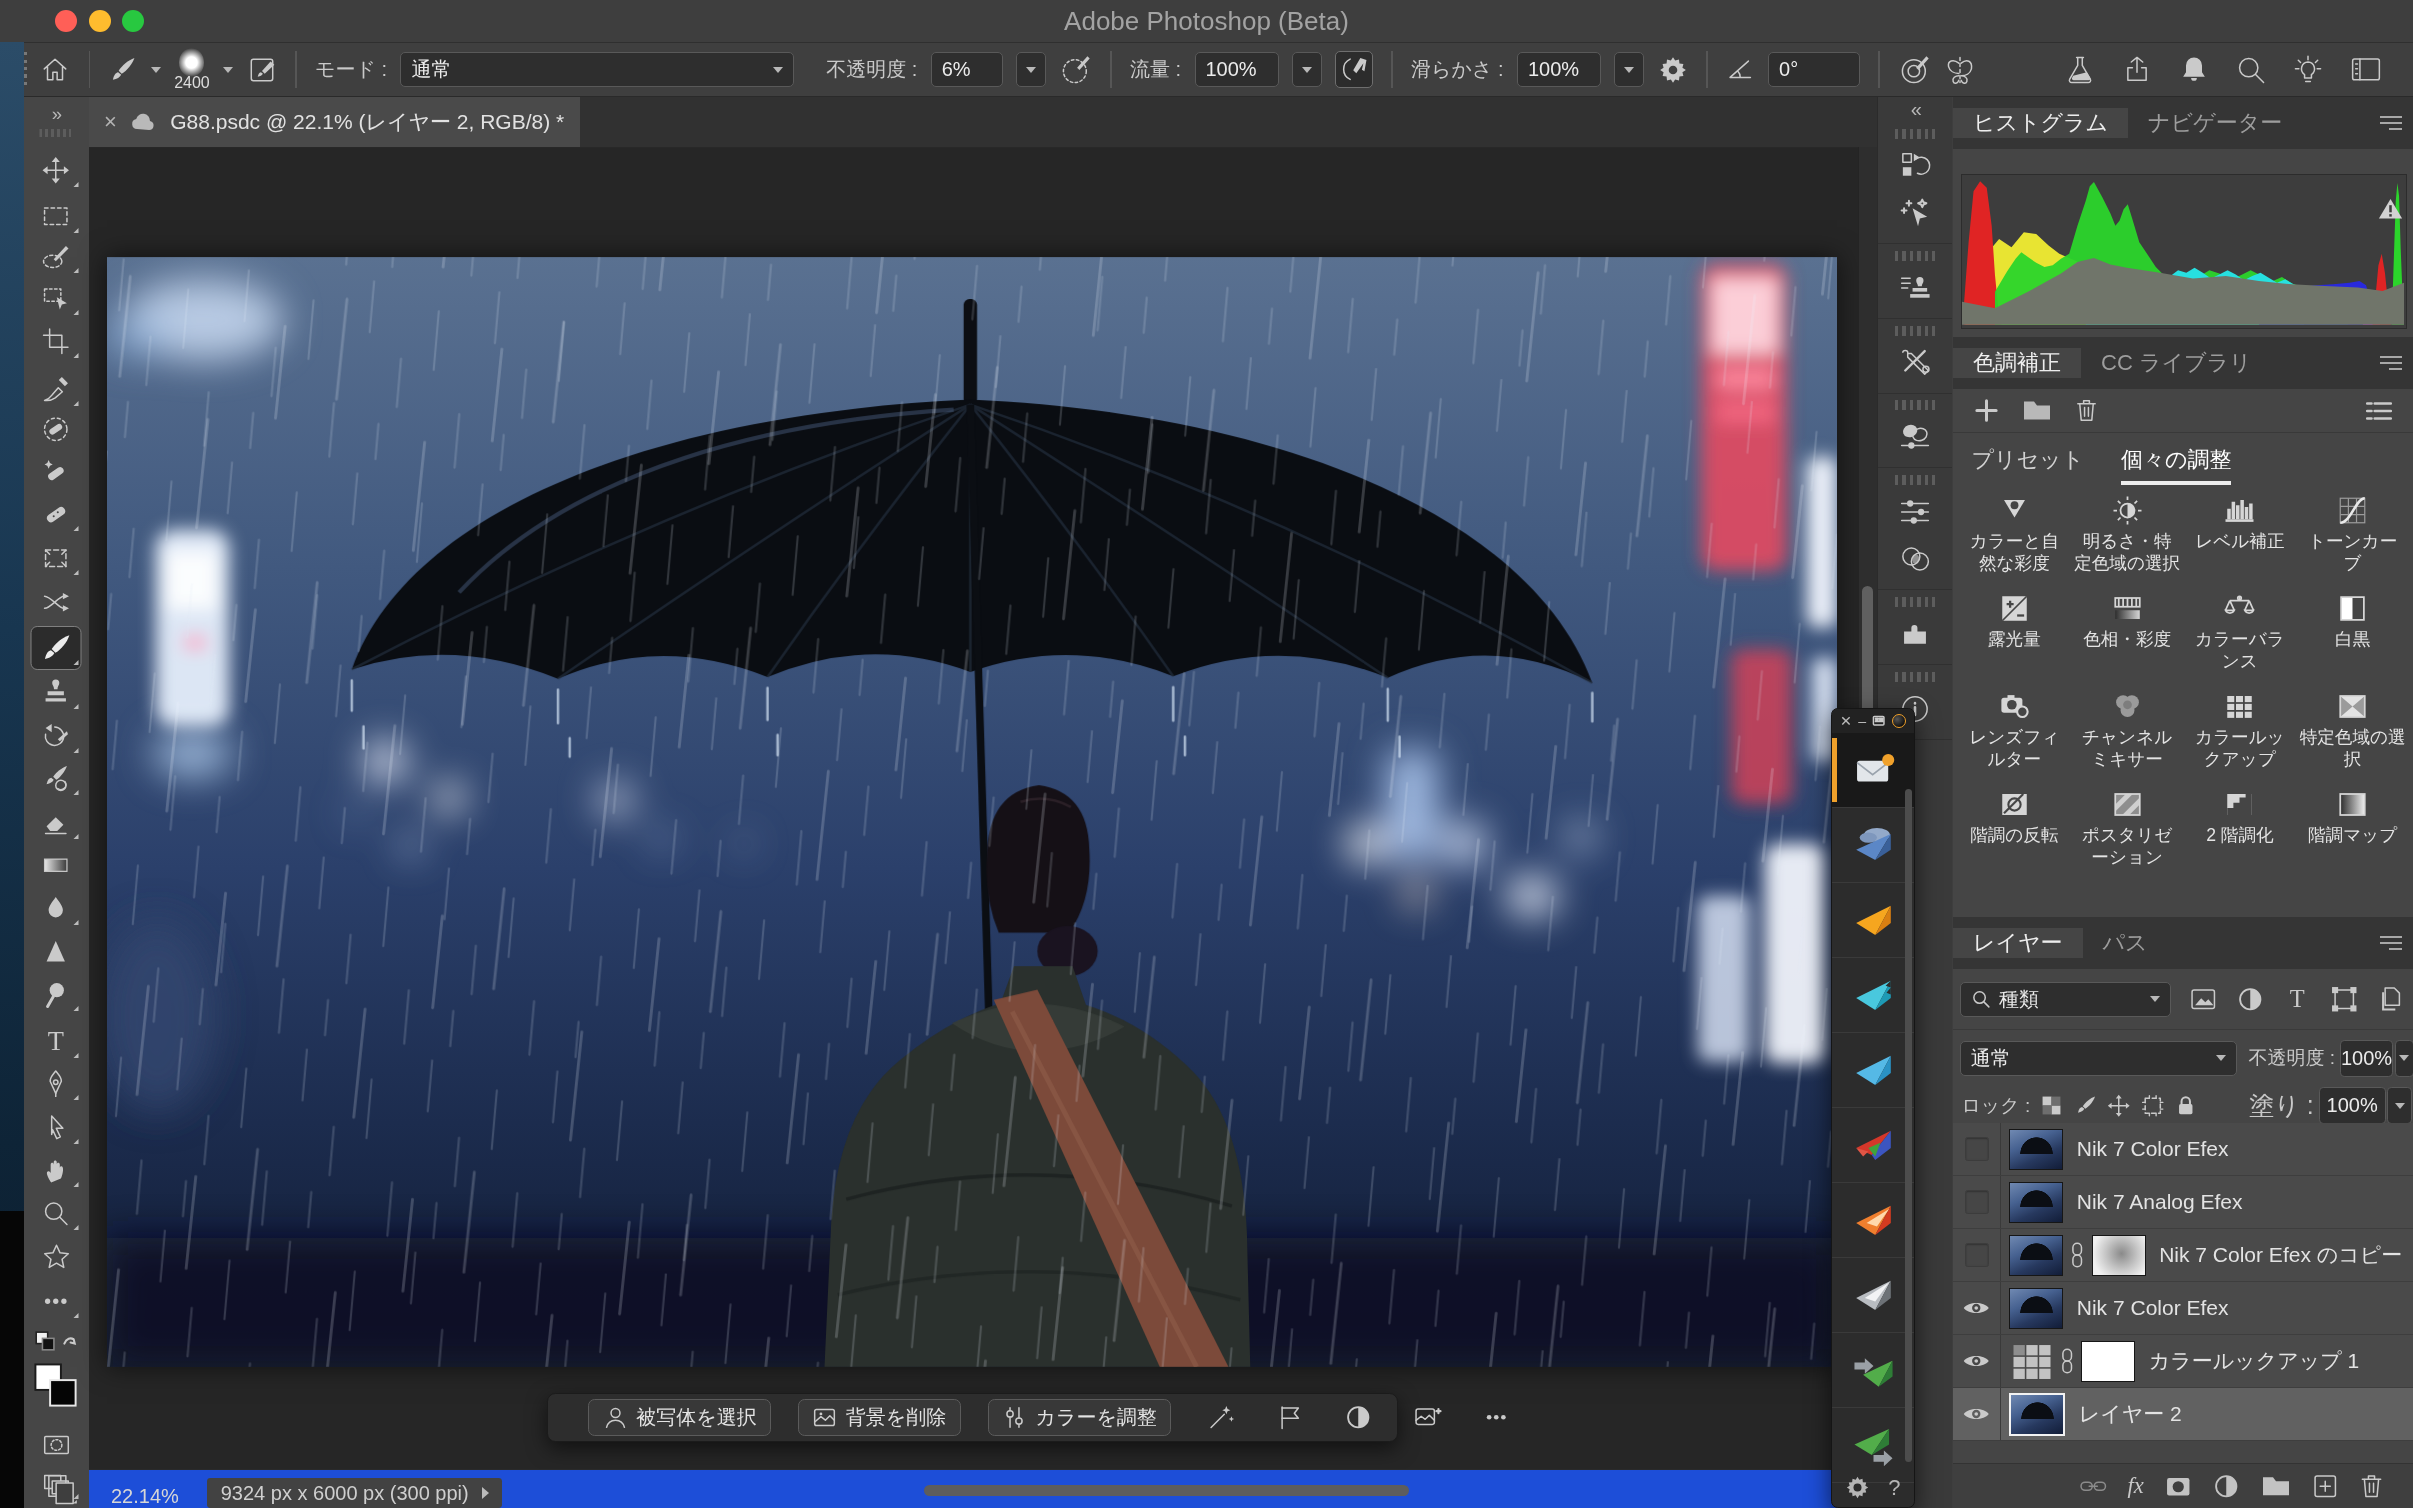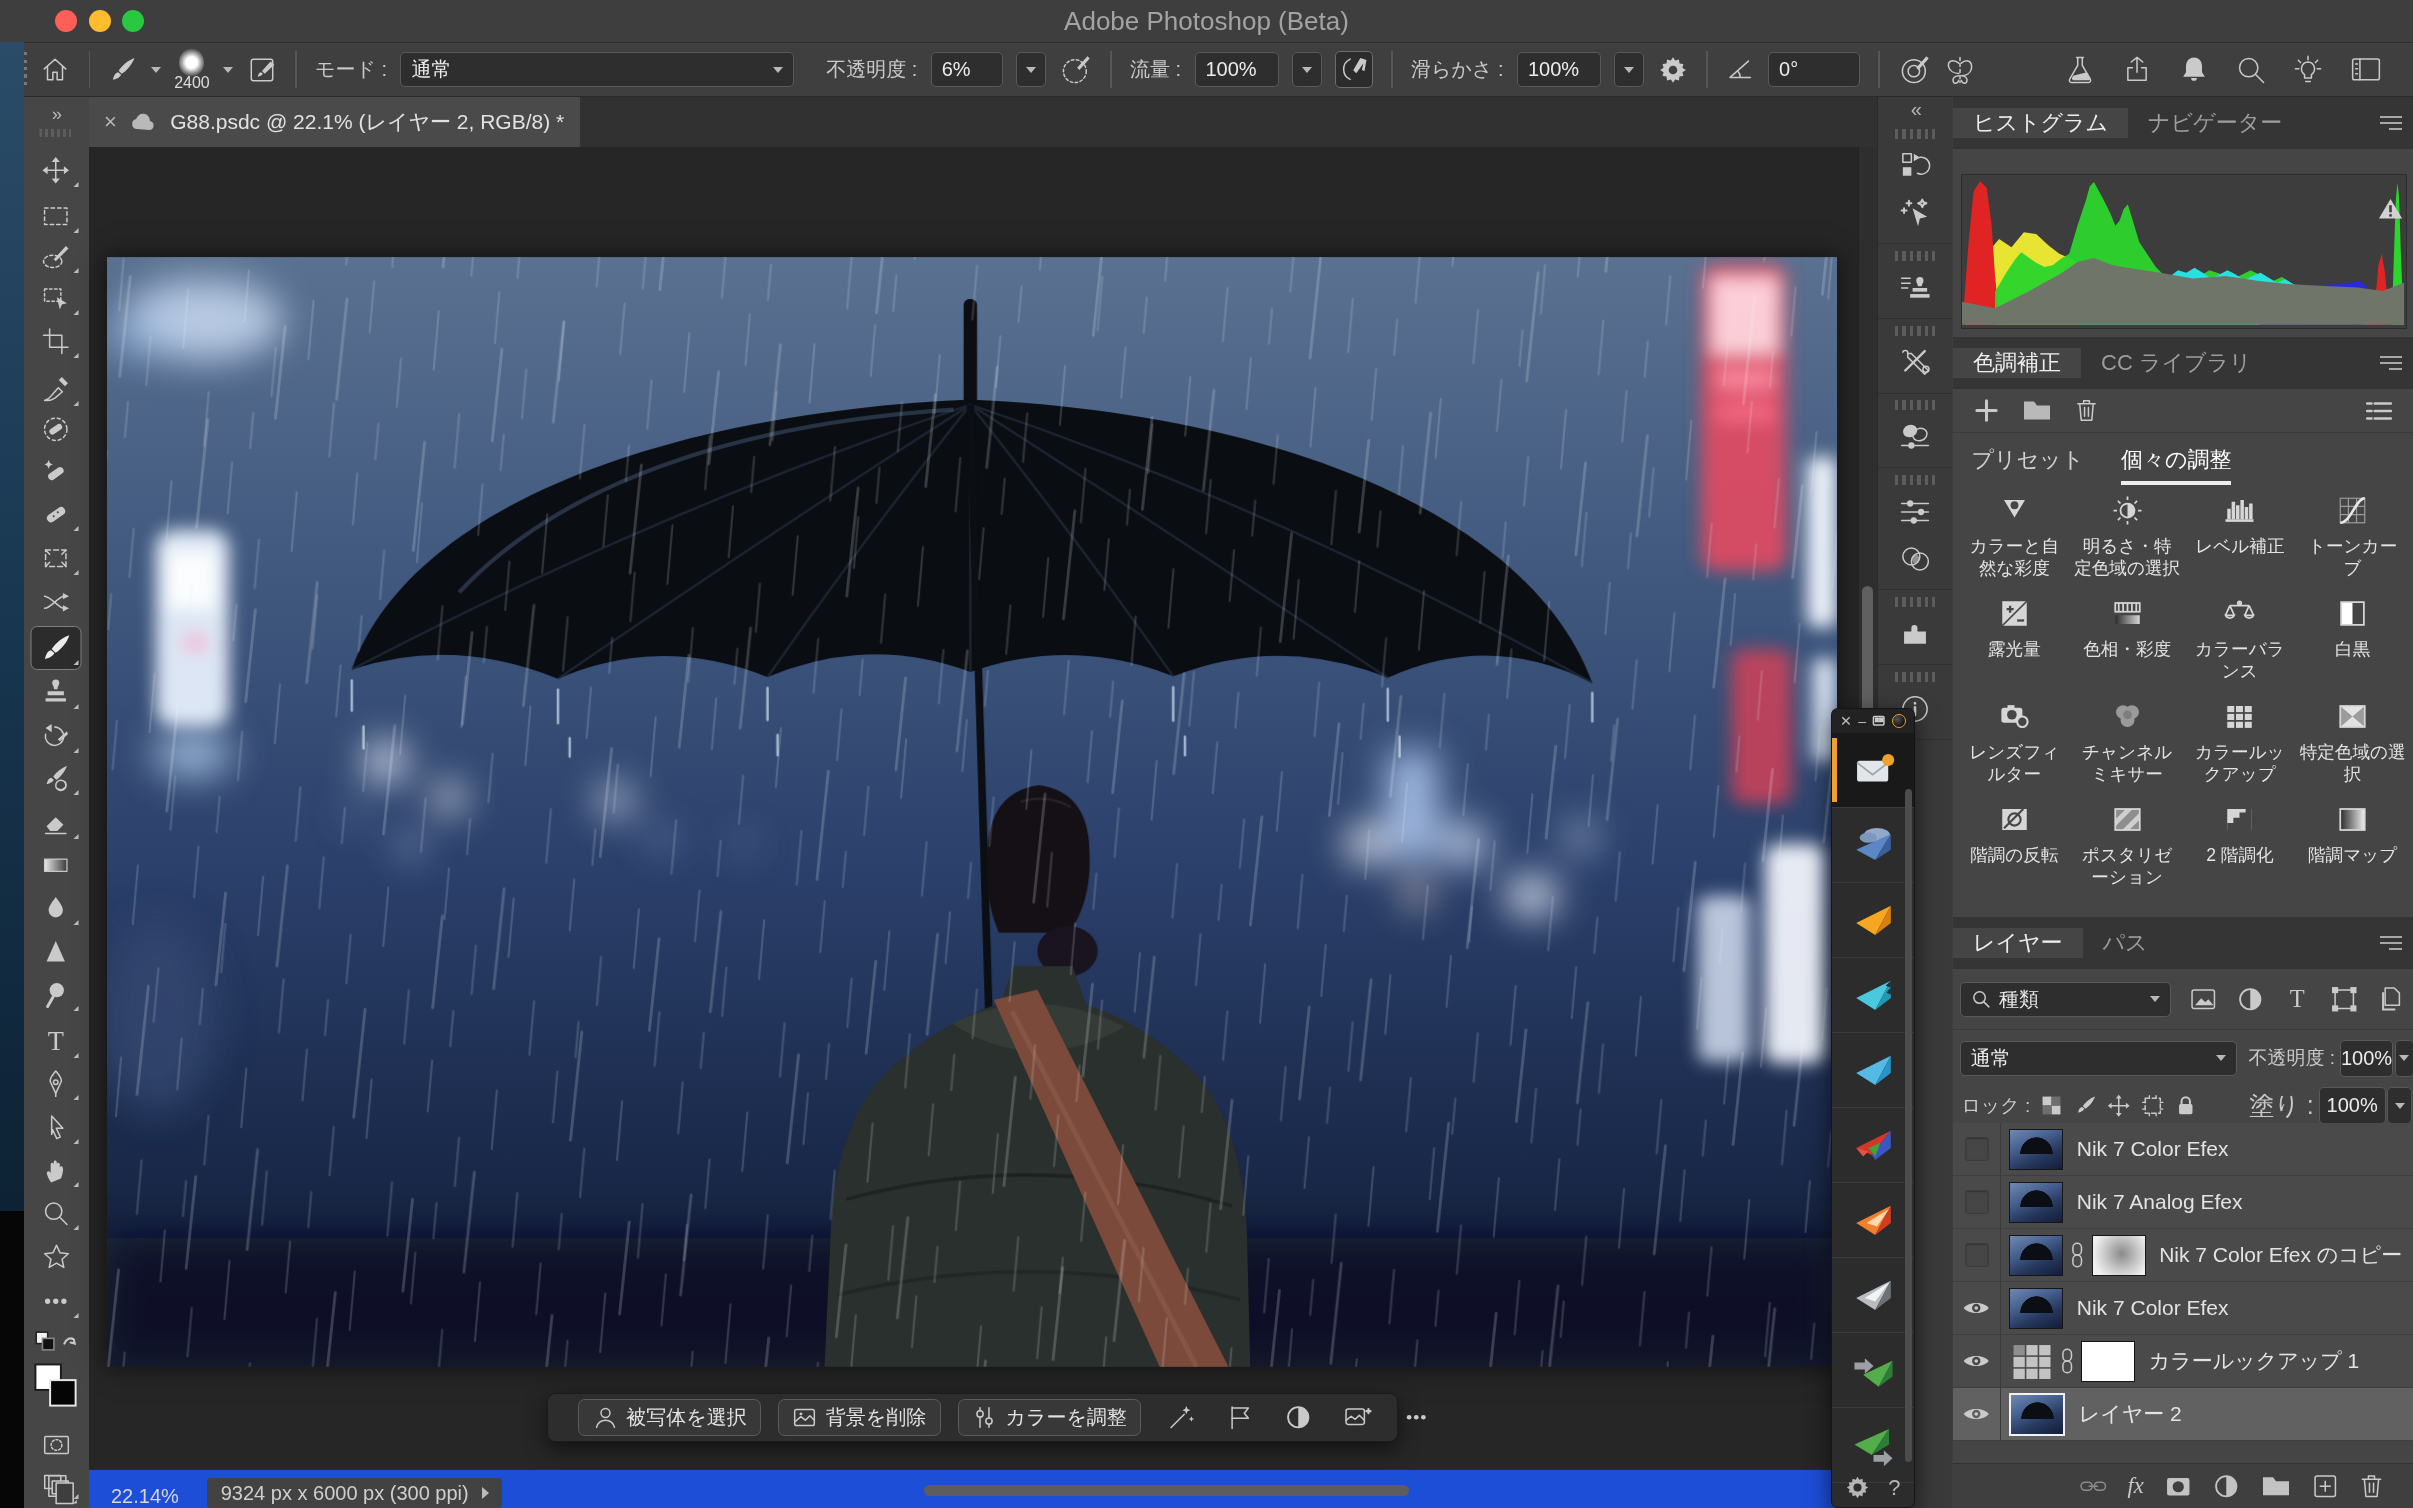--- a/index.html
+++ b/index.html
@@ -50,21 +50,21 @@
   #vscroll{position:absolute;right:0;top:50px;width:18.4px;bottom:38px;background:#2e2e2e;border-left:0.8px solid #242424}
   #vthumb{position:absolute;left:3.4px;width:11px;border-radius:5.9px;background:#606060}
   #cstatus{position:absolute;left:0;right:0;bottom:0;height:38px;background:#1d4ed8;border-top:0.8px solid #2a2a2a;display:flex;align-items:flex-end}
   #zoompct{color:#d6d6d6;font-size:20px;margin-left:22px}
   #dimschip{margin-left:28.5px;background:#424242;border-radius:3.4px;height:30px;display:flex;align-items:center;padding:0 13.4px;gap:13.4px;color:#cfcfcf;font-size:20px}
   .chevR{width:0;height:0;border-top:6.7px solid transparent;border-bottom:6.7px solid transparent;border-left:7.5px solid #bbb}
   #hthumb{position:absolute;left:835px;bottom:11.7px;width:485px;height:11px;border-radius:5.9px;background:#5d5d5d}
 
   
   #ctxbar{position:absolute;left:458px;top:1296px;width:851px;height:49px;background:#2d2d2d;border:0.8px solid #1b1b1b;
-          border-radius:8.4px;box-shadow:0 6.7px 20px rgba(0,0,0,.55);display:flex;align-items:center;gap:17px;padding:0 11.7px;box-sizing:border-box}
+          border-radius:8.4px;box-shadow:0 6.7px 20px rgba(0,0,0,.55);display:flex;align-items:center;gap:27px;padding:0 11.7px;box-sizing:border-box}
   .ctxgrip{width:6.7px;height:28.5px;background-image:repeating-linear-gradient(#6d6d6d 0 3.4px,transparent 3.4px 6.7px);margin-right:1.7px}
   .ctxbtn{height:35px;border:0.8px solid #5b5b5b;border-radius:6.7px;background:#383838;display:flex;align-items:center;gap:8.4px;
           padding:0 13.4px;color:#e3e3e3;font-size:20px;white-space:nowrap}
   .ctxico{display:flex;align-items:center;justify-content:center}
 
   
   #dock{position:absolute;left:1877px;top:97px;width:75px;height:1411px;background:#3a3a3a;border-left:0.8px solid #2b2b2b;box-sizing:border-box}
   .dgroup{border-bottom:1.7px solid #303030;padding:3.4px 0 6.7px}
   .dgrip{height:10px;margin:3.4px 17px;background-image:repeating-linear-gradient(90deg,#5d5d5d 0 3.4px,transparent 3.4px 7.5px)}
   .dico{height:47px;display:flex;align-items:center;justify-content:center}
@@ -83,21 +83,21 @@
   #histbox{position:absolute;left:8.4px;top:77px;width:444px;height:153px;background:#3d3d3d;border:0.8px solid #2c2c2c}
   #histwarn{position:absolute;right:3.4px;top:22px}
 
   
   #adjactions{position:absolute;left:0;top:292px;right:0;height:44px;border-bottom:1.7px solid #393939;display:flex;align-items:center;gap:22px;padding:0 20px;box-sizing:border-box}
   #adjsubtabs{position:absolute;left:0;top:339px;right:0;height:47px;display:flex;align-items:center;gap:37px;padding:0 18.4px;font-size:22px}
   .subtab{color:#d2d2d2}
   .subtab.on{color:#fff;position:relative}
   .subtab.on:after{content:'';position:absolute;left:0;right:0;bottom:-10px;height:3.4px;background:#ededed}
   #adjgrid{position:absolute;left:5px;top:394px;width:451px;display:grid;grid-template-columns:repeat(4,1fr);row-gap:15px}
-  .aj{display:flex;flex-direction:column;align-items:center;gap:5px}
+  .aj{display:flex;flex-direction:column;align-items:center;}
   .ajic{height:39px;display:flex;align-items:center;justify-content:center}
   .ajlb{font-size:17.6px;line-height:22px;color:#e4e4e4;text-align:center;width:106px}
 
   
   #lfilter{position:absolute;left:0;top:872px;right:0;height:60px;display:flex;align-items:center;border-bottom:1.7px solid #3a3a3a;overflow:hidden}
   #lsearch{margin-left:6.7px;width:211px}
   .fico{margin-left:18.4px;display:flex;align-items:center;justify-content:center;flex:0 0 auto}
   #lblend{position:absolute;left:0;top:934px;right:0;height:54px;display:flex;align-items:center;overflow:hidden}
   #llock{position:absolute;left:0;top:989px;right:0;height:39px;display:flex;align-items:center;overflow:hidden}
   .smallwell{height:37px;background:#2e2e2e;border:0.8px solid #595959;border-radius:4.2px;display:flex;align-items:center;justify-content:center;color:#ececec;box-sizing:border-box}

